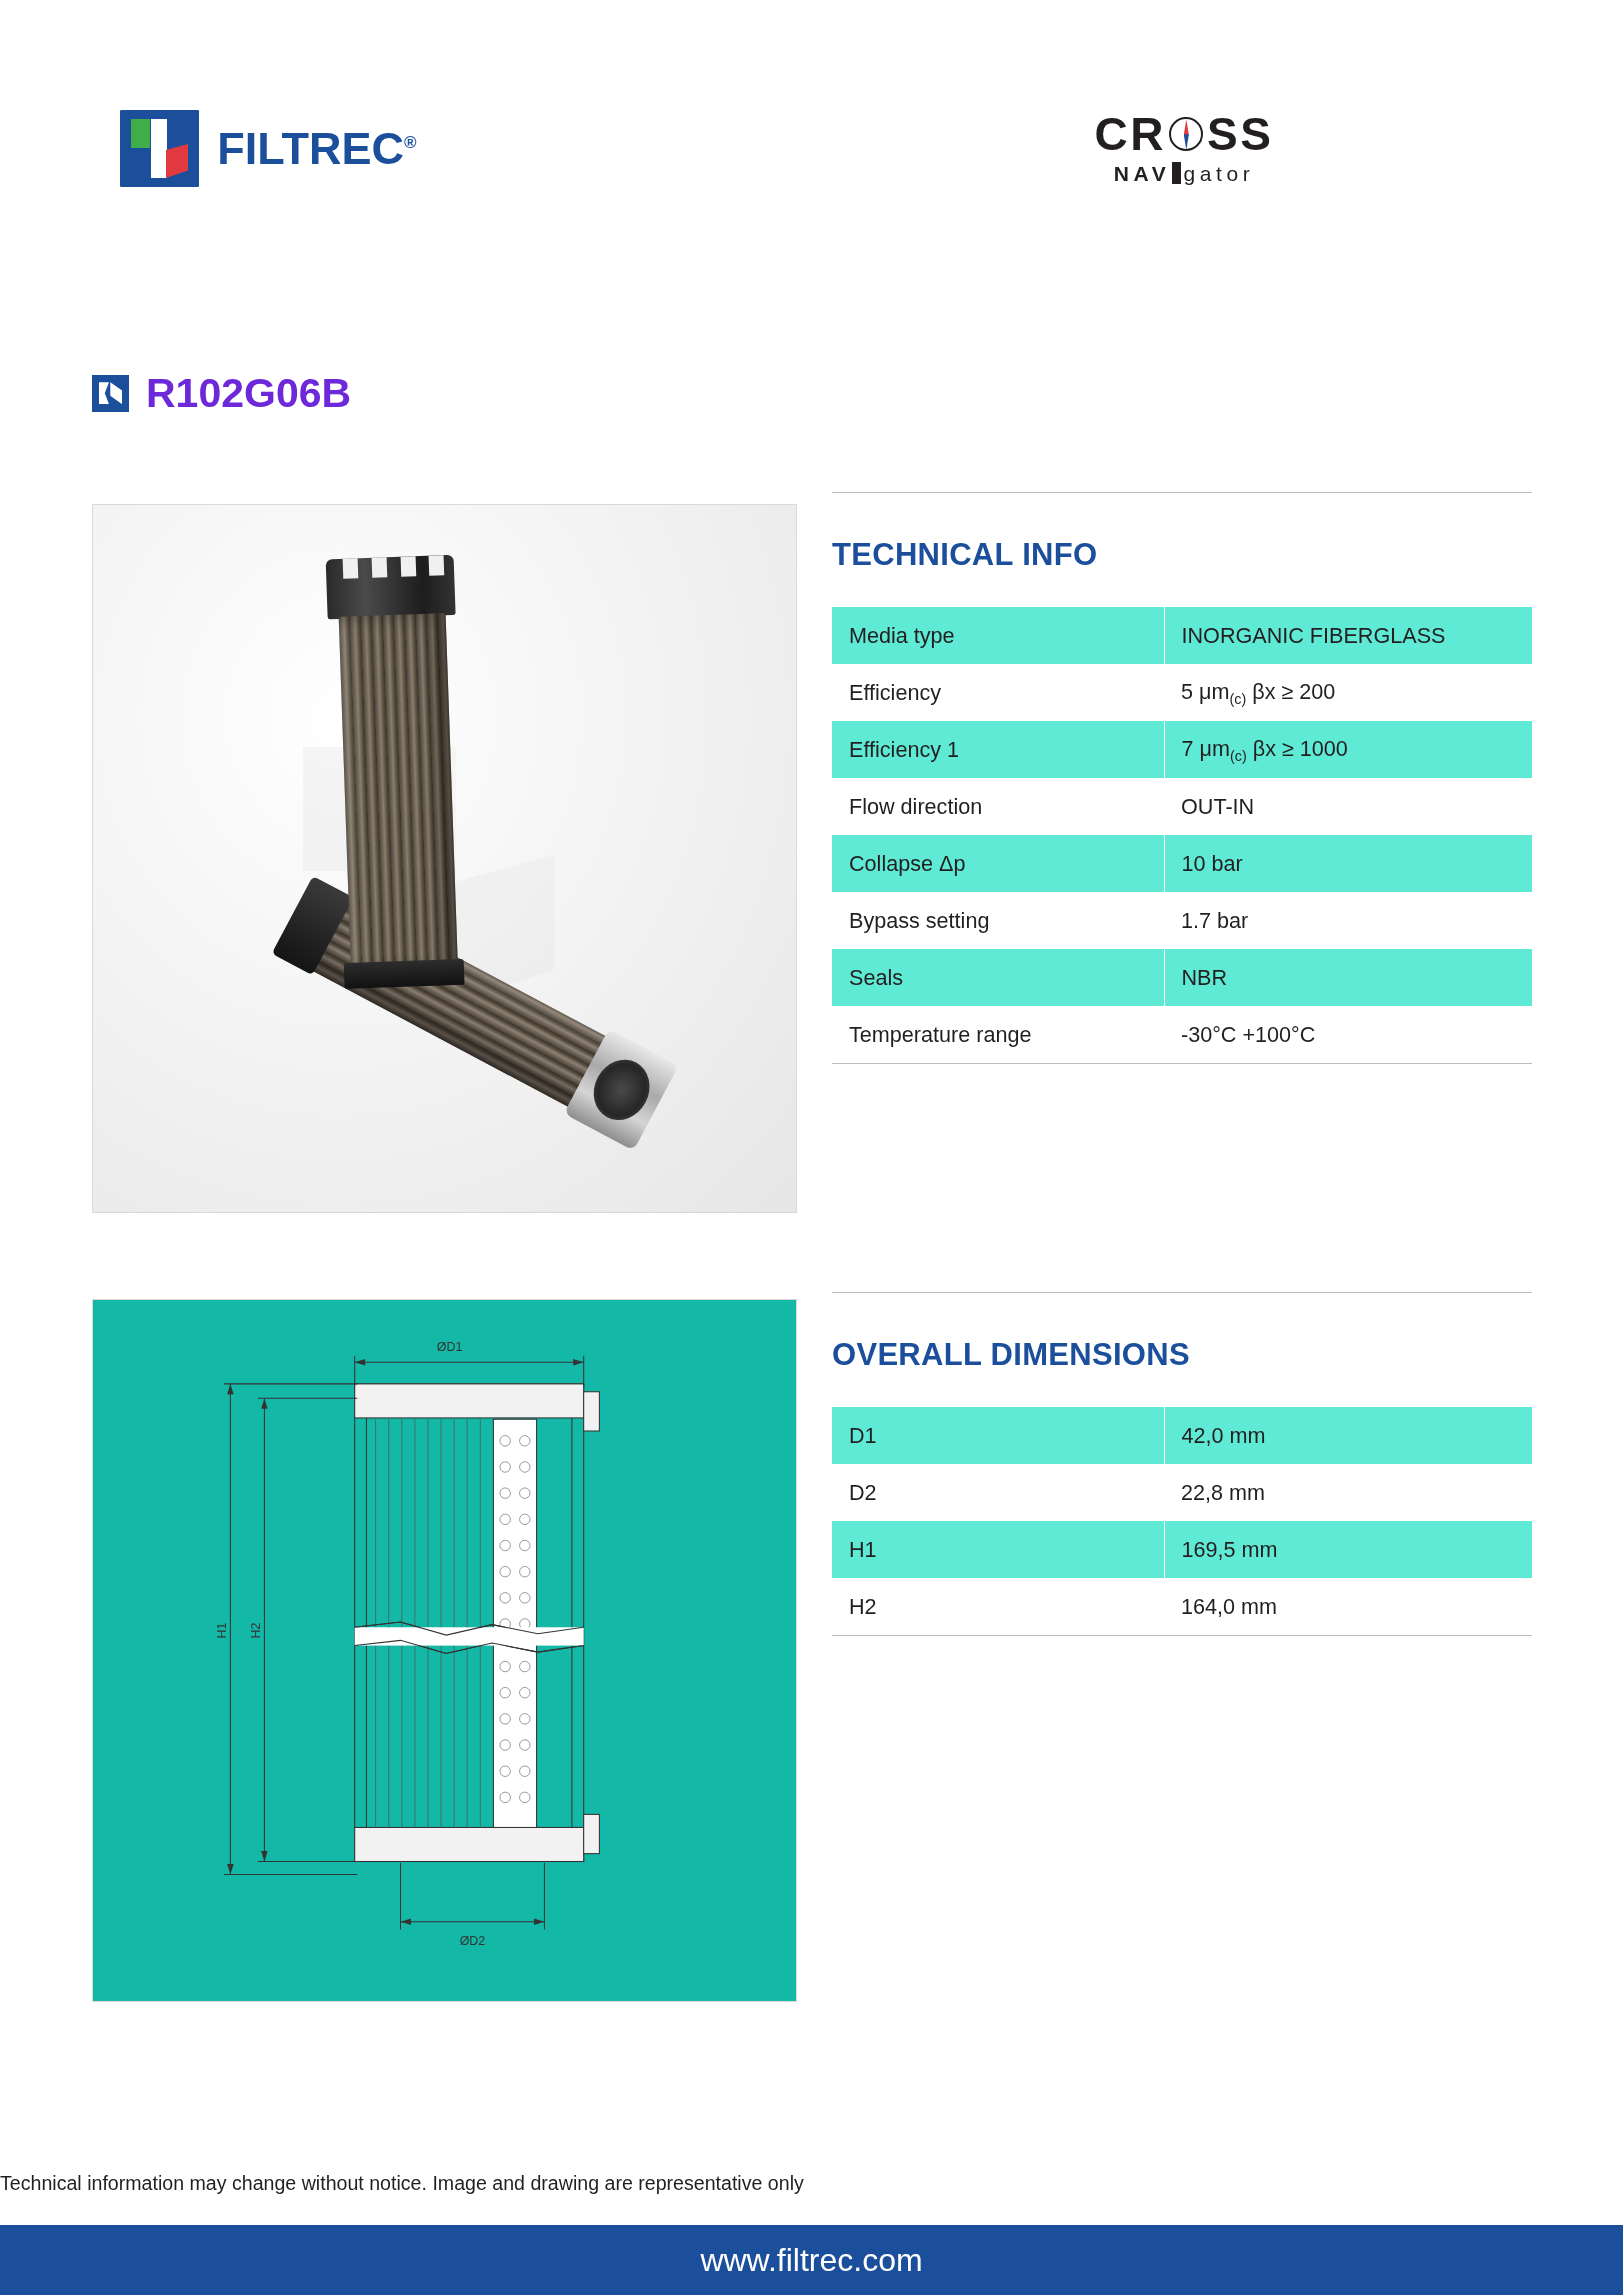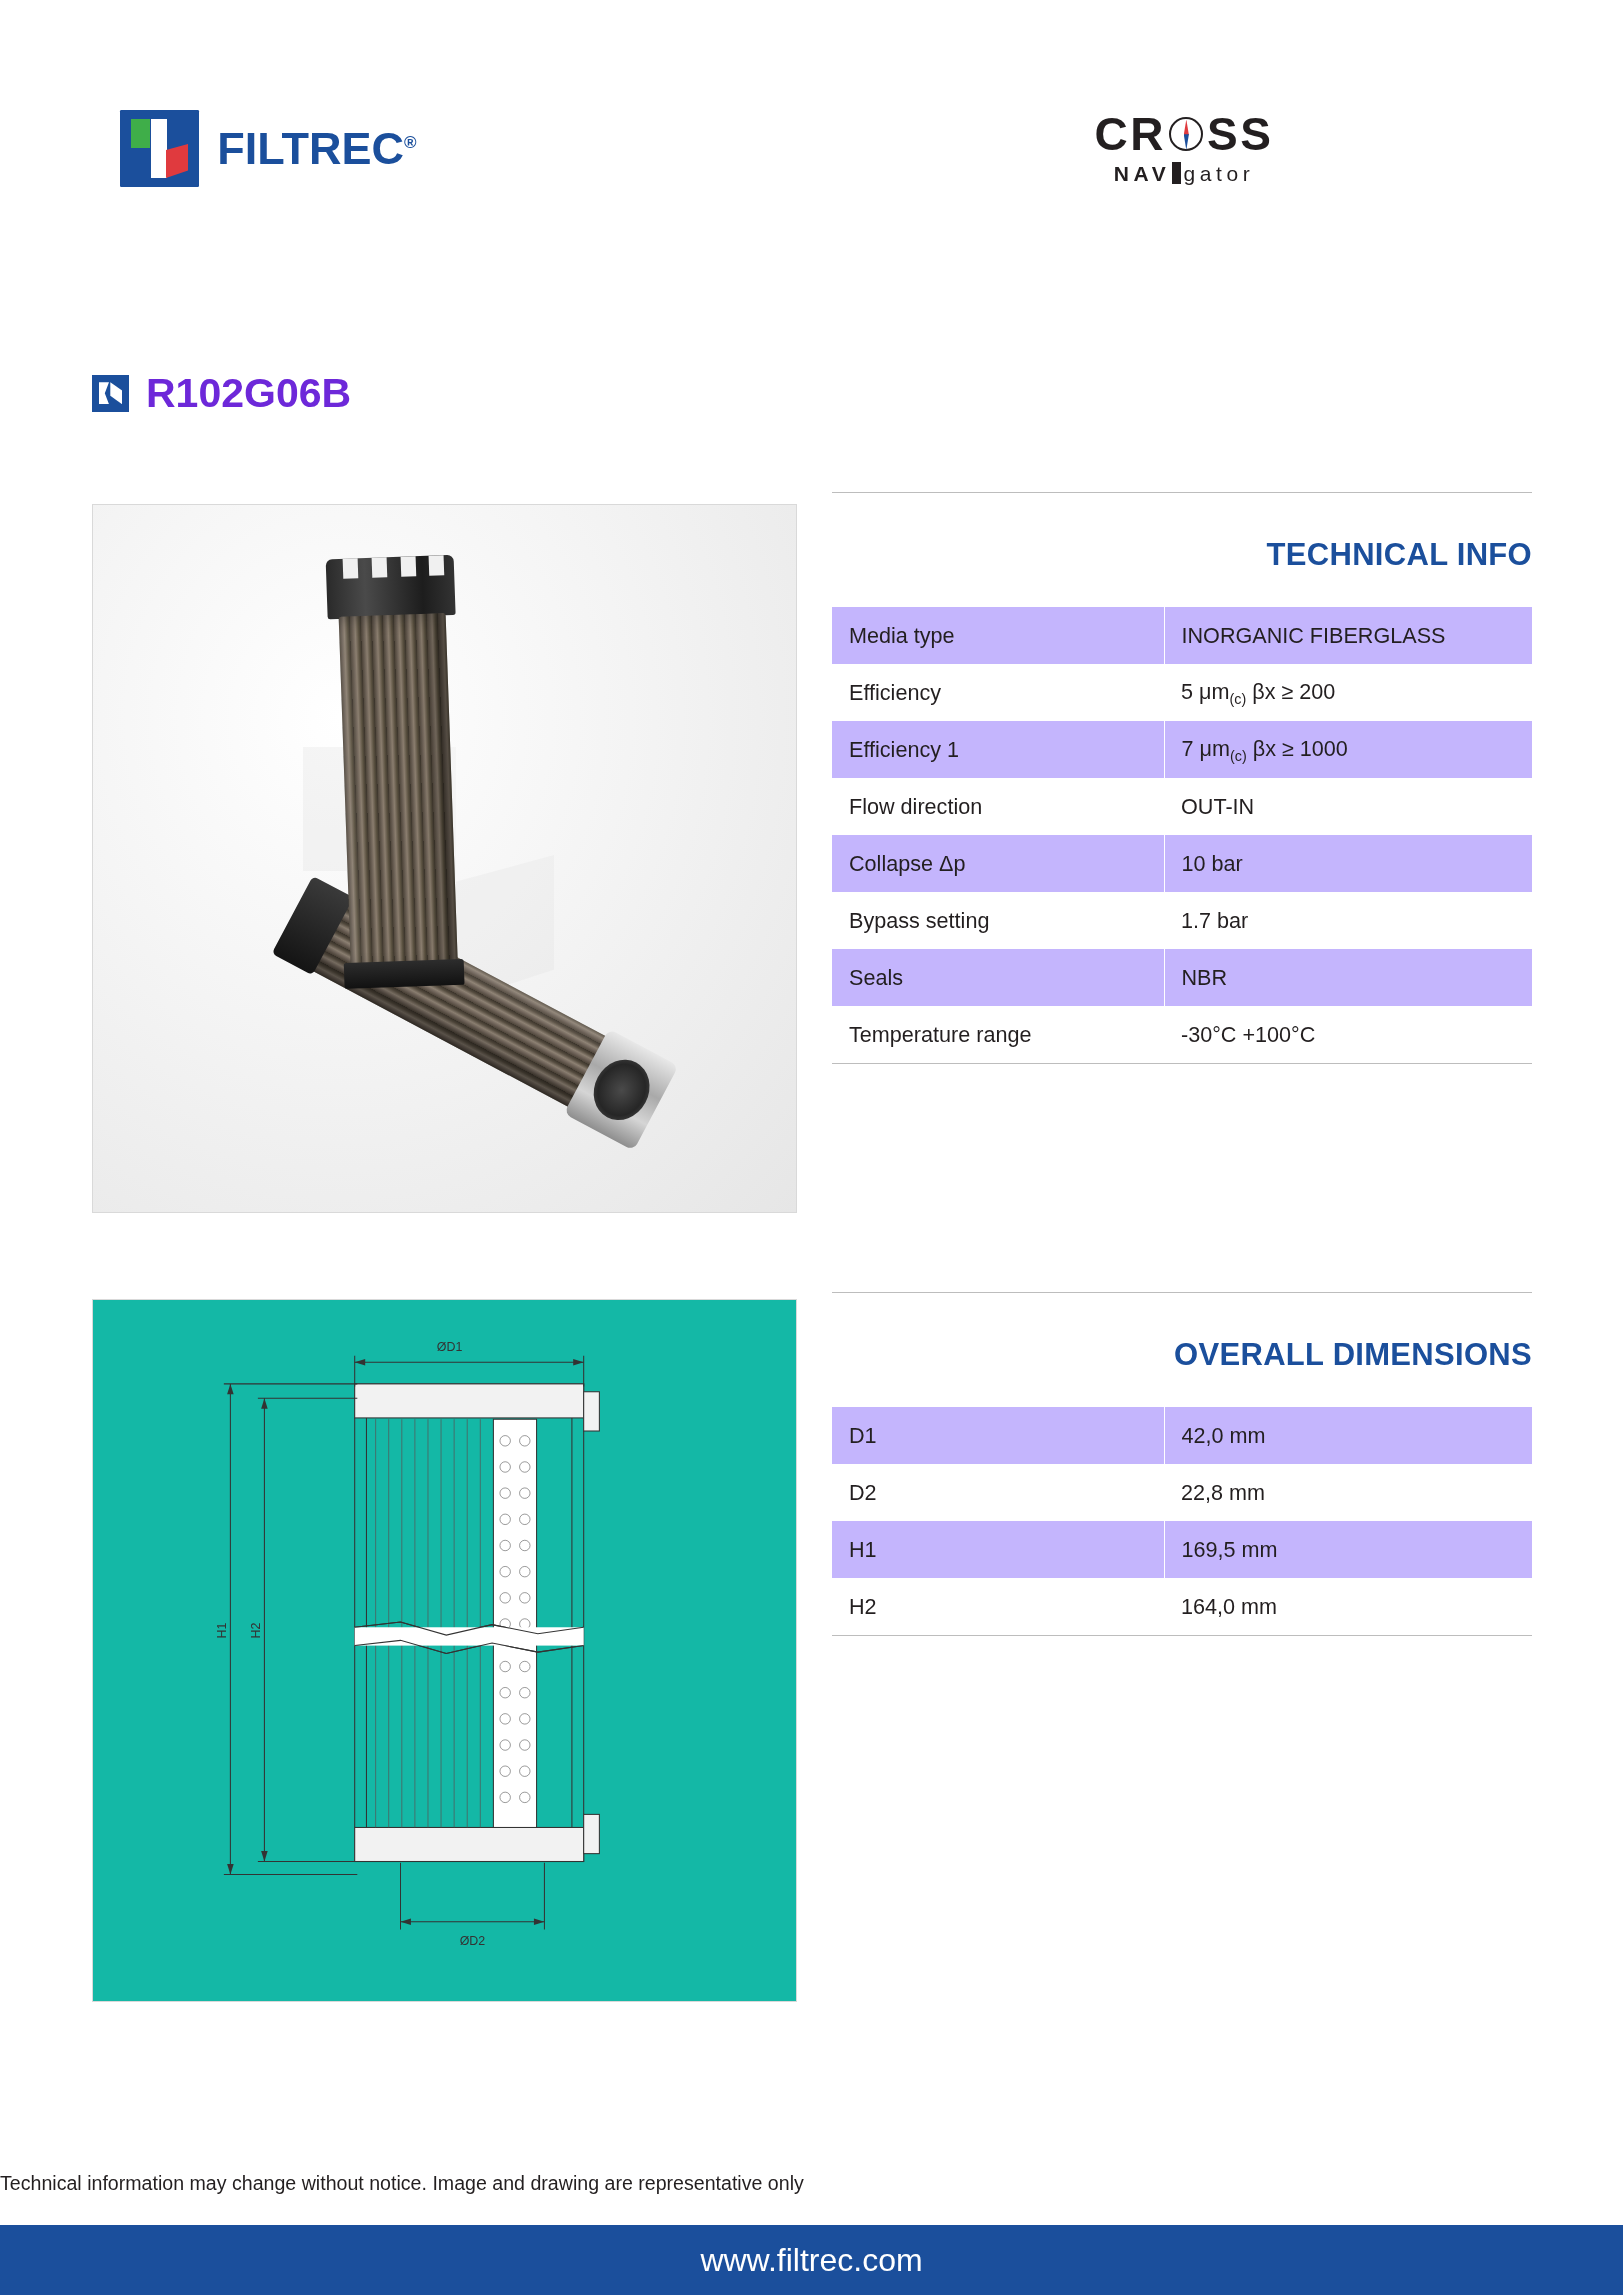--- a/index.html
+++ b/index.html
@@ -329,36 +329,36 @@
     left: 832px;
     top: 1292px;
     width: 700px;
   }
   .rule-top {
     width: 100%;
     height: 1.3px;
     background: #bdbdbd;
   }
   .section-title {
-    text-align: right;
+    text-align: left;
     font-size: 31px;
     font-weight: bold;
     color: #1b4f9c;
     margin-top: 44px;
     margin-bottom: 34px;
     letter-spacing: 0.3px;
   }
 
   table.spec {
     width: 100%;
     border-collapse: collapse;
     font-size: 21.6px;
   }
   table.spec tr { height: 57px; }
-  table.spec tr.alt td { background: #c4b5fd; margin-left: 20px; }
+  table.spec tr.alt td { background: #5eead4; margin-left: 20px; }
   table.spec td {
     padding: 0 17px;
     vertical-align: middle;
     color: #231f20;
     border: none;
   }
   table.spec td.k { width: 332px; }
   table.spec td.v { width: 368px; }
   table.spec tr.alt td.k { border-right: 1.3px solid #ffffff; }
   table.spec tr:last-child td {

